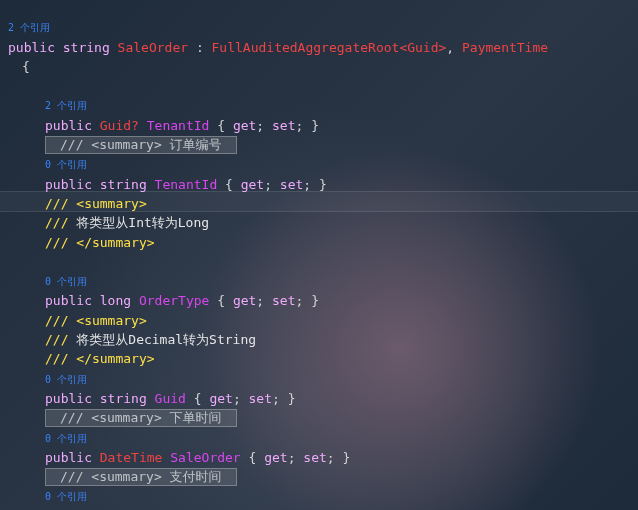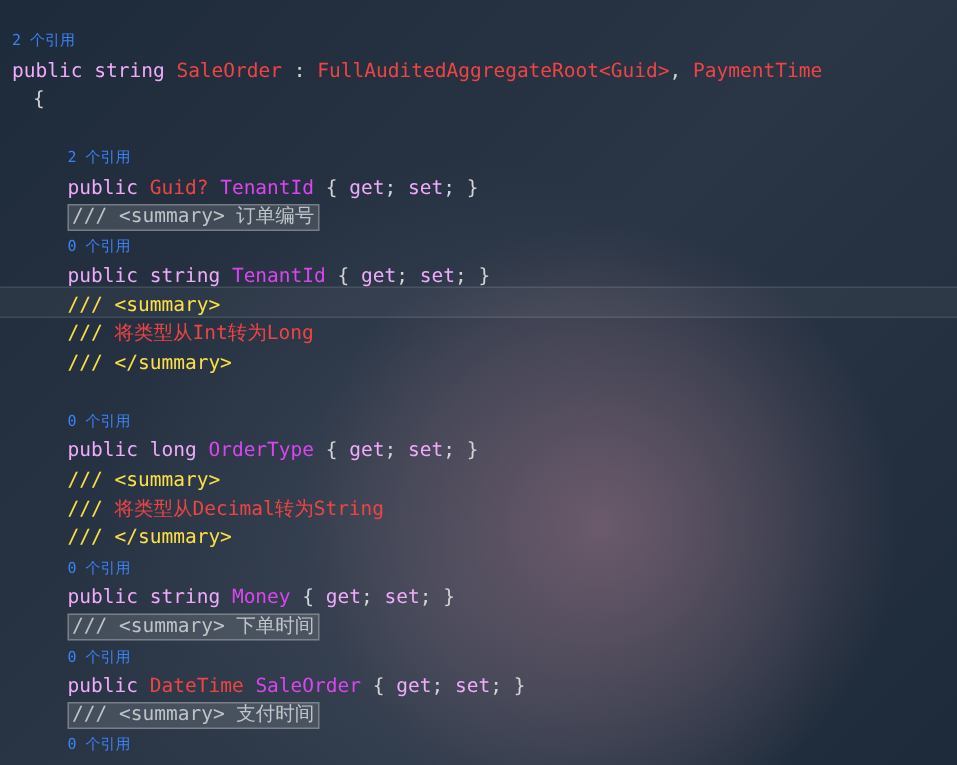--- a/index.html
+++ b/index.html
@@ -12,24 +12,24 @@
       radial-gradient(ellipse at 300px 400px,#3a4454 0%,rgba(58,68,84,0) 250px),
       linear-gradient(135deg,#1e2b3a 0%,#2a3545 50%,#1e2b3a 100%);
     line-height:19.3px;
   }
   .gutter{position:absolute;left:0;top:0;width:8px;height:100%;}
   .code{position:absolute;left:8px;top:-2px;width:630px;white-space:pre}
   .kw{color:#f0abfc}
   .type{color:#ef4444}
   .id{color:#d946ef}
   .pun{color:#d4d4d4}
-  .box{display:inline-block;background:rgba(120,125,135,0.35);border:1px solid rgba(200,200,200,0.4);padding:0 2px;line-height:16px;color:#c0c4c8}
+  .box{display:inline-block;background:rgba(120,125,135,0.35);border:1px solid rgba(200,200,200,0.4);padding:0 14px;line-height:16px;color:#c0c4c8}
   .ref{color:#3b82f6;font-size:10px}
   .c{color:#fde047}
-  .ci{color:#ef4444}
+  .ci{color:#e5e5e5}
   .ind1{padding-left:14px;display:inline-block}
   .ind2{padding-left:37px;display:inline-block}
   .hl{position:absolute;left:0;width:638px;height:19px;background:rgba(255,255,255,0.04);border-top:1px solid rgba(255,255,255,0.1);border-bottom:1px solid rgba(255,255,255,0.1);top:191px}
 </style>
 </head>
 <body>
 
 <div class="hl"></div>
 <div class="gutter"></div>
 
@@ -46,21 +46,21 @@
 <span class="ind2 c">/// &lt;summary&gt;</span>
 <span class="ind2"><span class="c">/// </span><span class="ci">将类型从Int转为Long</span></span>
 <span class="ind2 c">/// &lt;/summary&gt;</span>
 
 <span class="ind2 ref">0 个引用</span>
 <span class="ind2"><span class="kw">public</span> <span class="kw">long</span> <span class="id">OrderType</span> <span class="pun">{</span> <span class="kw">get</span><span class="pun">;</span> <span class="kw">set</span><span class="pun">;</span> <span class="pun">}</span></span>
 <span class="ind2 c">/// &lt;summary&gt;</span>
 <span class="ind2"><span class="c">/// </span><span class="ci">将类型从Decimal转为String</span></span>
 <span class="ind2 c">/// &lt;/summary&gt;</span>
 <span class="ind2 ref">0 个引用</span>
-<span class="ind2"><span class="kw">public</span> <span class="kw">string</span> <span class="id">Money</span> <span class="pun">{</span> <span class="kw">get</span><span class="pun">;</span> <span class="kw">set</span><span class="pun">;</span> <span class="pun">}</span></span>
+<span class="ind2"><span class="kw">public</span> <span class="kw">string</span> <span class="id">Guid</span> <span class="pun">{</span> <span class="kw">get</span><span class="pun">;</span> <span class="kw">set</span><span class="pun">;</span> <span class="pun">}</span></span>
 <span class="ind2"><span class="box">/// &lt;summary&gt; 下单时间</span></span>
 <span class="ind2 ref">0 个引用</span>
 <span class="ind2"><span class="kw">public</span> <span class="type">DateTime</span> <span class="id">SaleOrder</span> <span class="pun">{</span> <span class="kw">get</span><span class="pun">;</span> <span class="kw">set</span><span class="pun">;</span> <span class="pun">}</span></span>
 <span class="ind2"><span class="box">/// &lt;summary&gt; 支付时间</span></span>
 <span class="ind2 ref">0 个引用</span>
 <span class="ind2"><span class="kw">public</span> <span class="type">DateTime</span> <span class="id">PaymentTime</span> <span class="pun">{</span> <span class="kw">get</span><span class="pun">;</span> <span class="kw">set</span><span class="pun">;</span> <span class="pun">}</span></span>
 
 
 
 </div>

